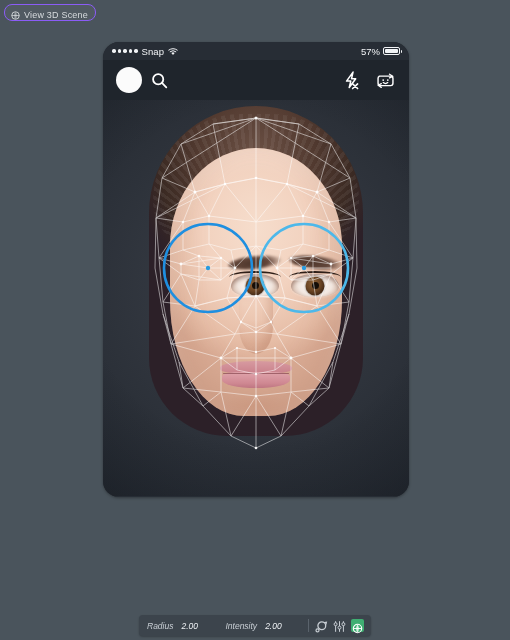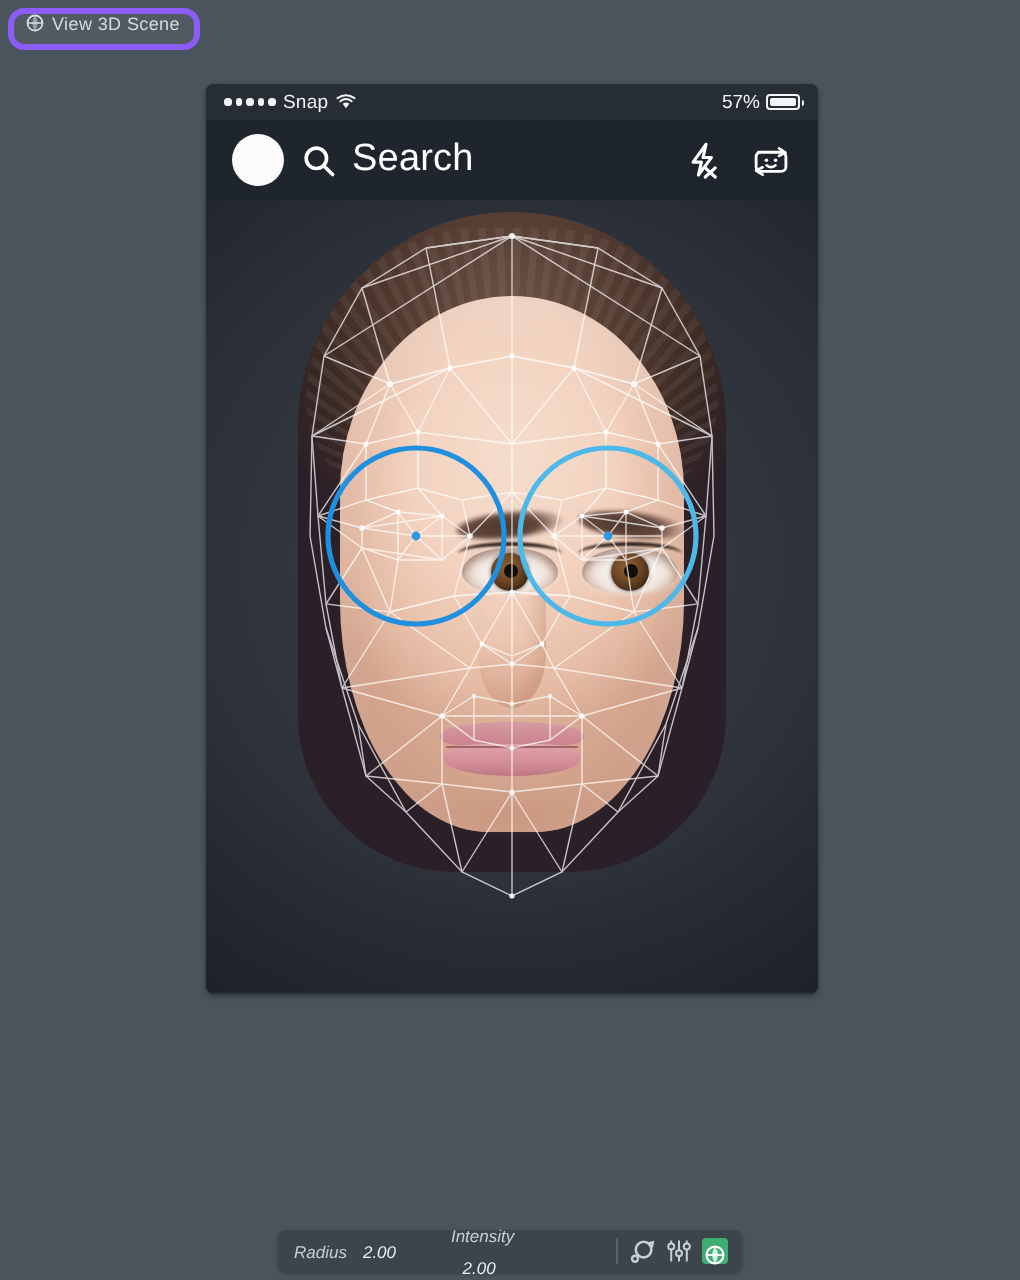--- a/index.html
+++ b/index.html
@@ -7,35 +7,35 @@
     width:510px;height:640px;overflow:hidden;
     background:#4a545c;
     font-family:"Liberation Sans", sans-serif;
     -webkit-font-smoothing:antialiased;
     position:relative;
   }
 
   
   .view3d-btn{
     position:absolute;left:4px;top:4px;
-    display:flex;align-items:flex-start;gap:4px;
+    display:flex;align-items:flex-end;gap:4px;
     height:15px;padding:0 7px 0 6px;
-    border:3px solid #8b5cf6;border-radius:8px;
+    border:1px solid #8b5cf6;border-radius:8px;
     background:rgba(255,255,255,0.04);
     color:#d7dbde;font-size:9px;letter-spacing:.2px;
     white-space:nowrap;
   }
   .view3d-btn .glyph{display:block;width:9px;height:9px;}
 
   
   .phone{
     position:absolute;left:103px;top:42px;
     width:306px;height:455px;
     background:#242a31;
-    border-radius:4px;
+    border-radius:16px;
     overflow:hidden;
     box-shadow:0 1px 3px rgba(0,0,0,.35);
   }
 
   
   .statusbar{
     position:relative;height:18px;
     display:flex;align-items:center;
     color:#f2f4f6;font-size:9.5px;
     padding:0 9px;
@@ -223,21 +223,21 @@
     display:flex;align-items:center;
     padding:0 5px;gap:0;
     box-sizing:border-box;
     box-shadow:0 1px 2px rgba(0,0,0,.25);
     font-style:italic;
   }
   .prop{display:flex;align-items:center;gap:6px;}
   .prop .plabel{color:#c8ced4;font-size:8.5px;}
   .prop .pval{color:#eef1f4;font-size:8.5px;}
   .prop.radius{margin-left:3px;}
-  .prop.intensity{margin-left:22px;flex-direction:column;}
+  .prop.intensity{margin-left:22px;}
   .prop .pval{margin-left:2px;min-width:22px;}
   .propbar .divider{
     width:1px;height:13px;background:#5a636c;margin-left:auto;margin-right:6px;
   }
   .tool-icons{display:flex;align-items:center;gap:5px;padding-right:2px;}
   .tool-icons .ti{display:block;width:13px;height:13px;}
   .tool-icons .ti.active{
     background:#3fae72;border-radius:2px;padding:1px;width:11px;height:11px;
   }
 </style>
@@ -285,21 +285,20 @@
 
   <div class="appheader">
     <div class="avatar"></div>
     <div class="search-group">
       <span class="search-ico">
         <svg viewBox="0 0 18 18" width="17" height="17">
           <circle cx="7.6" cy="7.6" r="5.4" fill="none" stroke="#ffffff" stroke-width="1.9"></circle>
           <path d="M11.6 11.6 L16.2 16.2" stroke="#ffffff" stroke-width="1.9" stroke-linecap="round"></path>
         </svg>
       </span>
-      <span class="search-label" placeholder="Search">Search</span>
     </div>
     <div class="hdr-icons">
       <span class="ico">
         <svg viewBox="0 0 22 22" width="21" height="21">
           <path d="M12.6 2.2 L5.8 11.6 H10.2 L8.6 18.4 L15.4 9.2 H11.0 Z" fill="none" stroke="#ffffff" stroke-width="1.6" stroke-linejoin="round"></path>
           <path d="M12.2 14.6 L17.4 19.4 M17.4 14.6 L12.2 19.4" stroke="#ffffff" stroke-width="1.7" stroke-linecap="round"></path>
         </svg>
       </span>
       <span class="ico">
         <svg viewBox="0 0 22 22" width="21" height="21">

